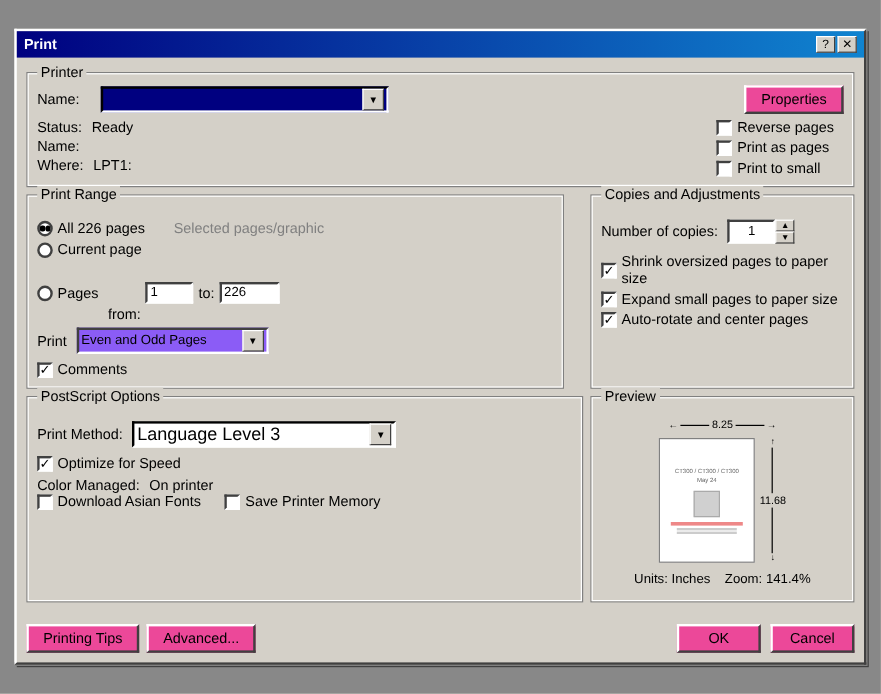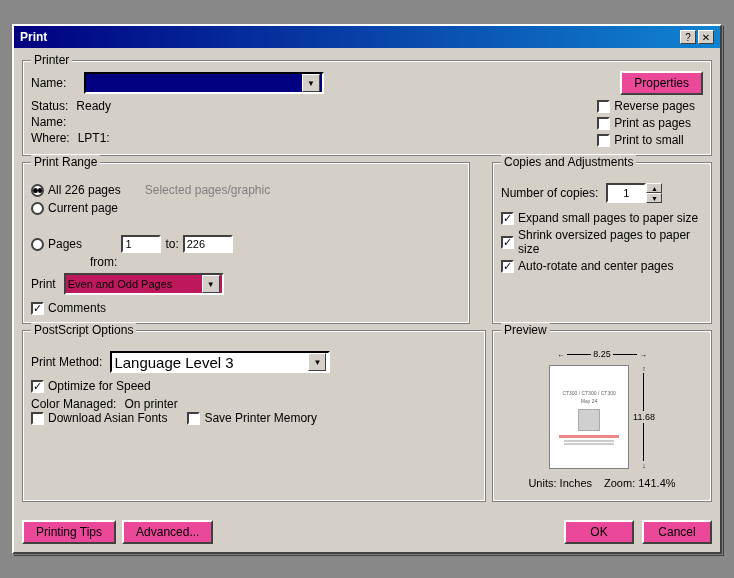--- a/index.html
+++ b/index.html
@@ -226,21 +226,21 @@
     }
     .print-row {
       display: flex;
       align-items: center;
       gap: 8px;
       margin-top: 4px;
     }
     .dropdown-small {
       width: 160px;
       height: 22px;
-      background: #be185d;
+      background: #8b5cf6;
       border: 2px solid;
       border-top-color: #404040;
       border-left-color: #404040;
       border-right-color: #fff;
       border-bottom-color: #fff;
       display: flex;
       align-items: center;
       justify-content: space-between;
       padding: 0 2px;
       font-size: 11px;
@@ -443,25 +443,25 @@
             <div class="spinner-box">
               <input class="spinner-input" value="1" readonly="" style="">
               <div class="spinner-btns">
                 <div class="spinner-btn">▲</div>
                 <div class="spinner-btn">▼</div>
               </div>
             </div>
           </div>
           <div class="checkbox-row" style="margin-bottom:3px;">
             <div class="win-checkbox checked"></div>
-            <span>Expand small pages to paper size</span>
+            <span>Shrink oversized pages to paper size</span>
           </div>
           <div class="checkbox-row" style="margin-bottom:3px;">
             <div class="win-checkbox checked"></div>
-            <span>Shrink oversized pages to paper size</span>
+            <span>Expand small pages to paper size</span>
           </div>
           <div class="checkbox-row">
             <div class="win-checkbox checked"></div>
             <span>Auto-rotate and center pages</span>
           </div>
         </div>
       </div>
     </div>
 
     <div class="bottom-row">

